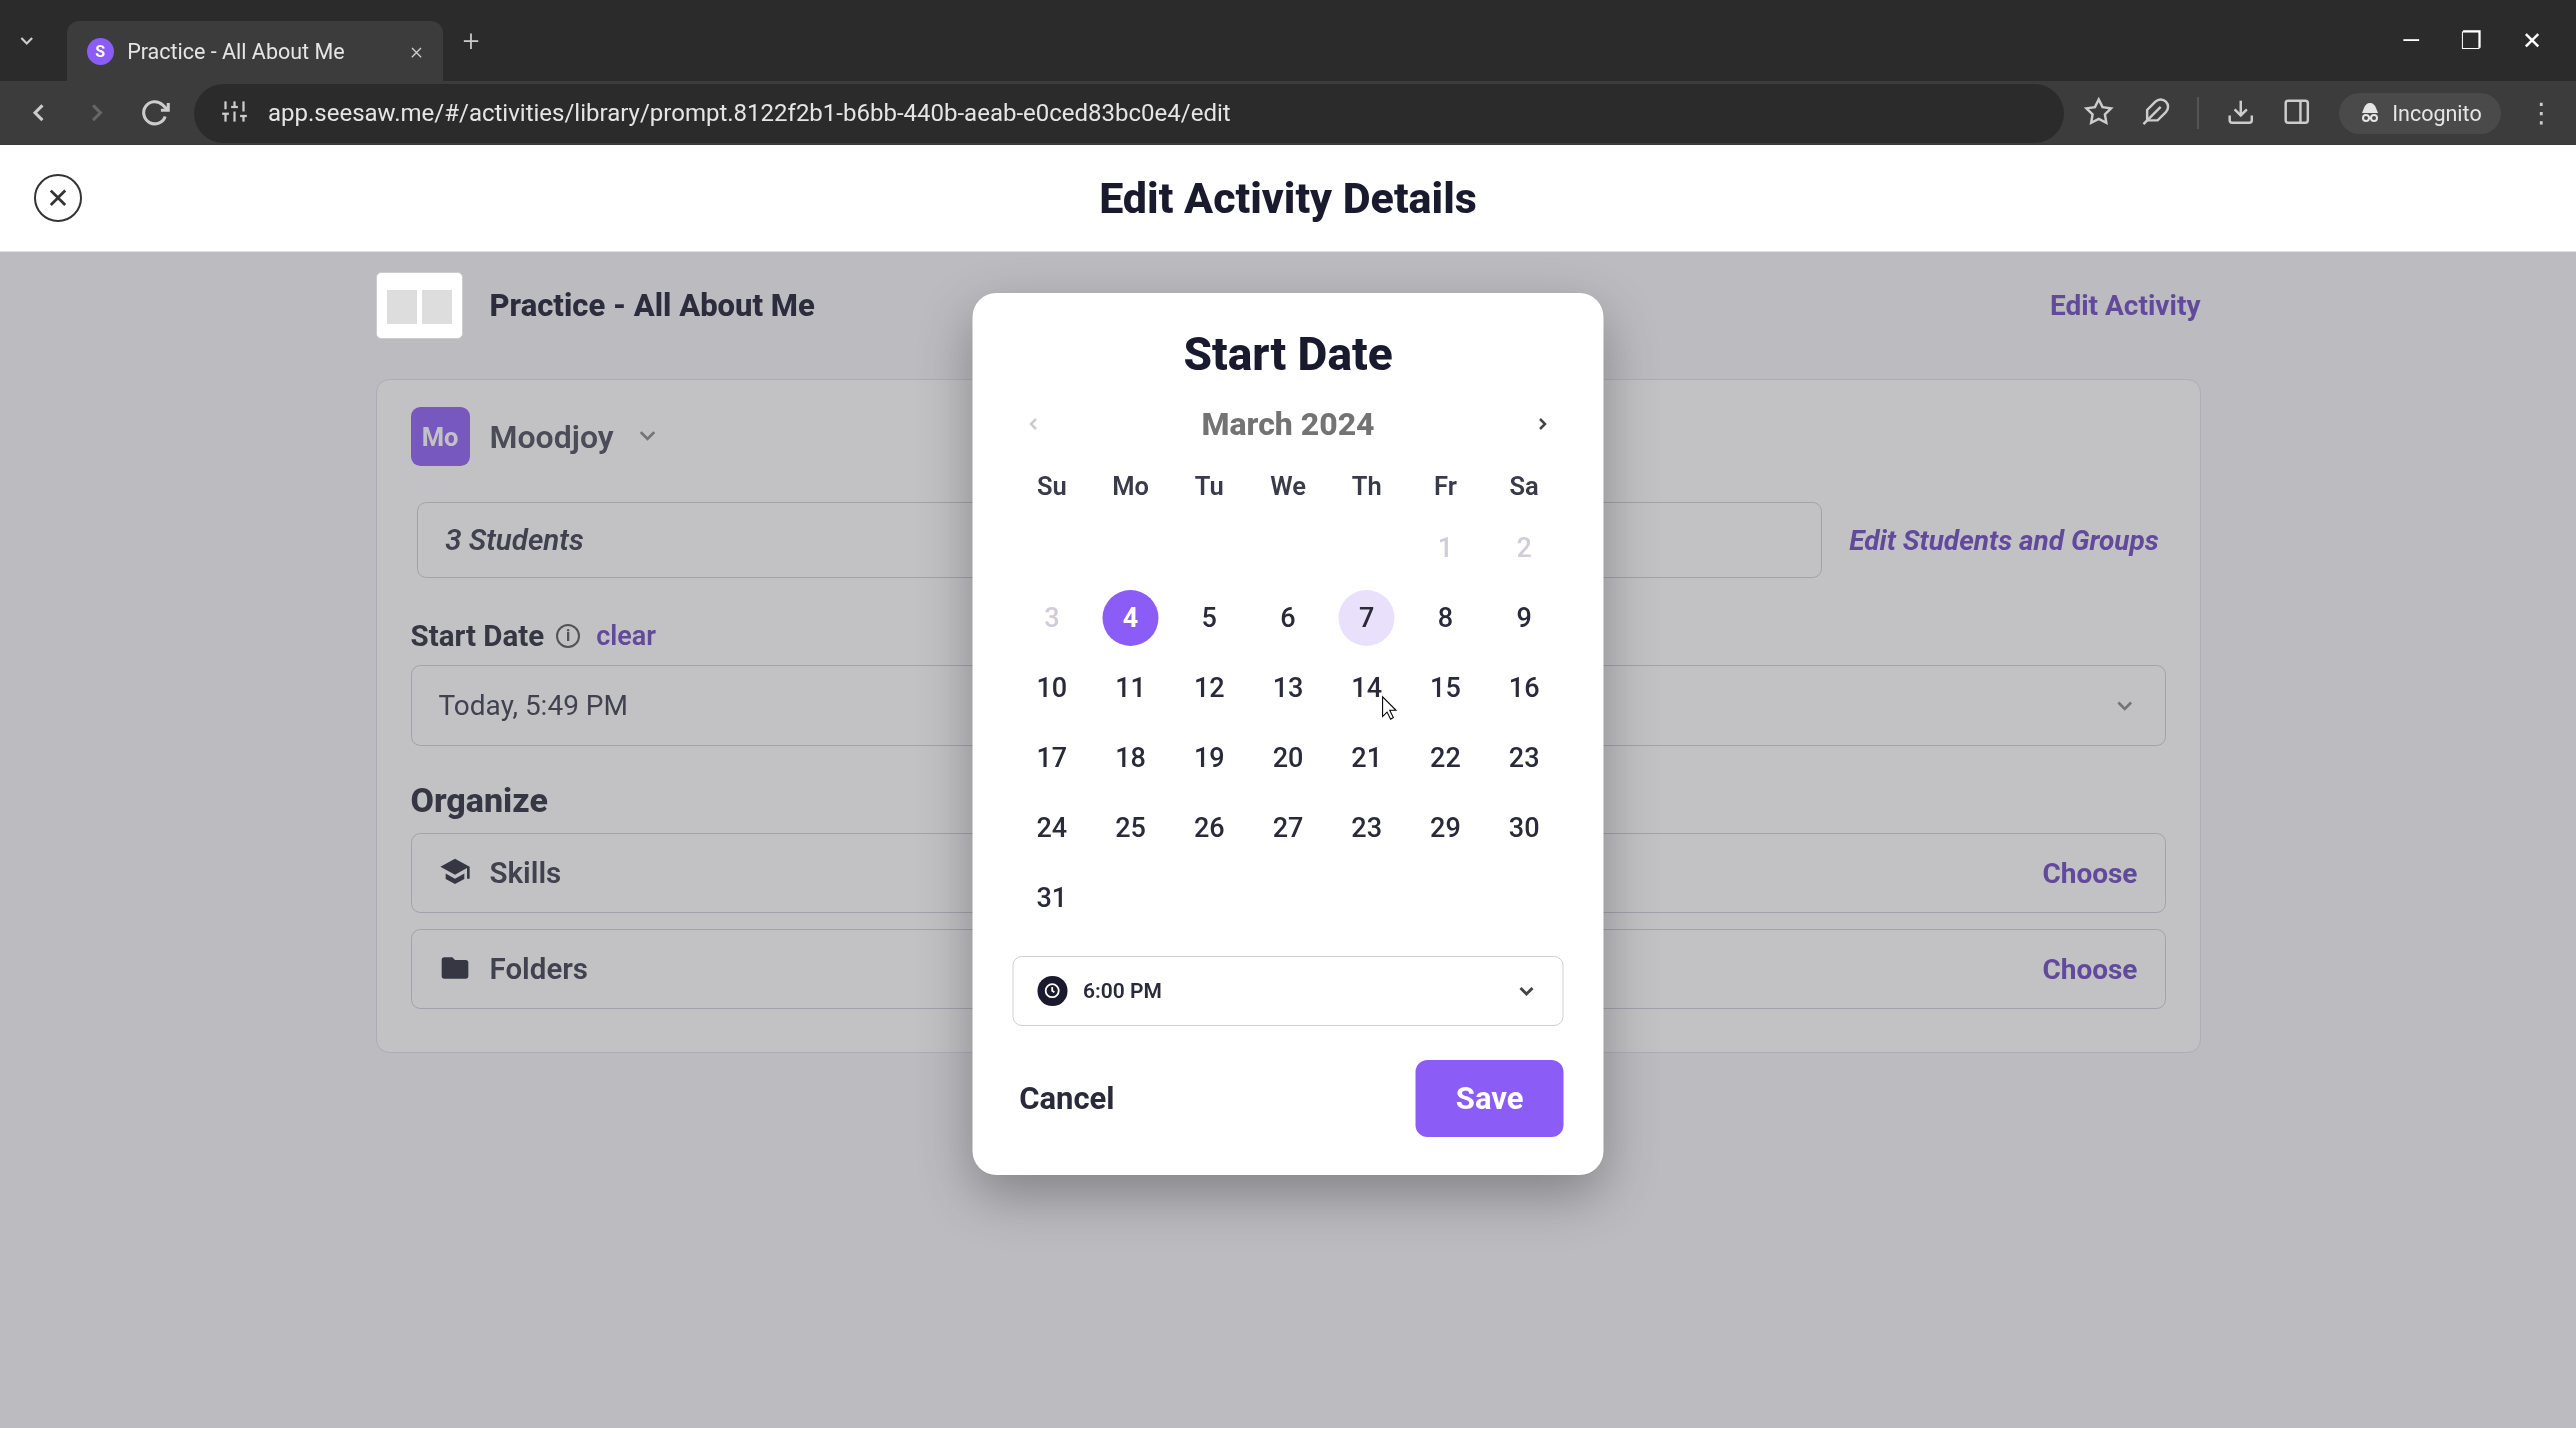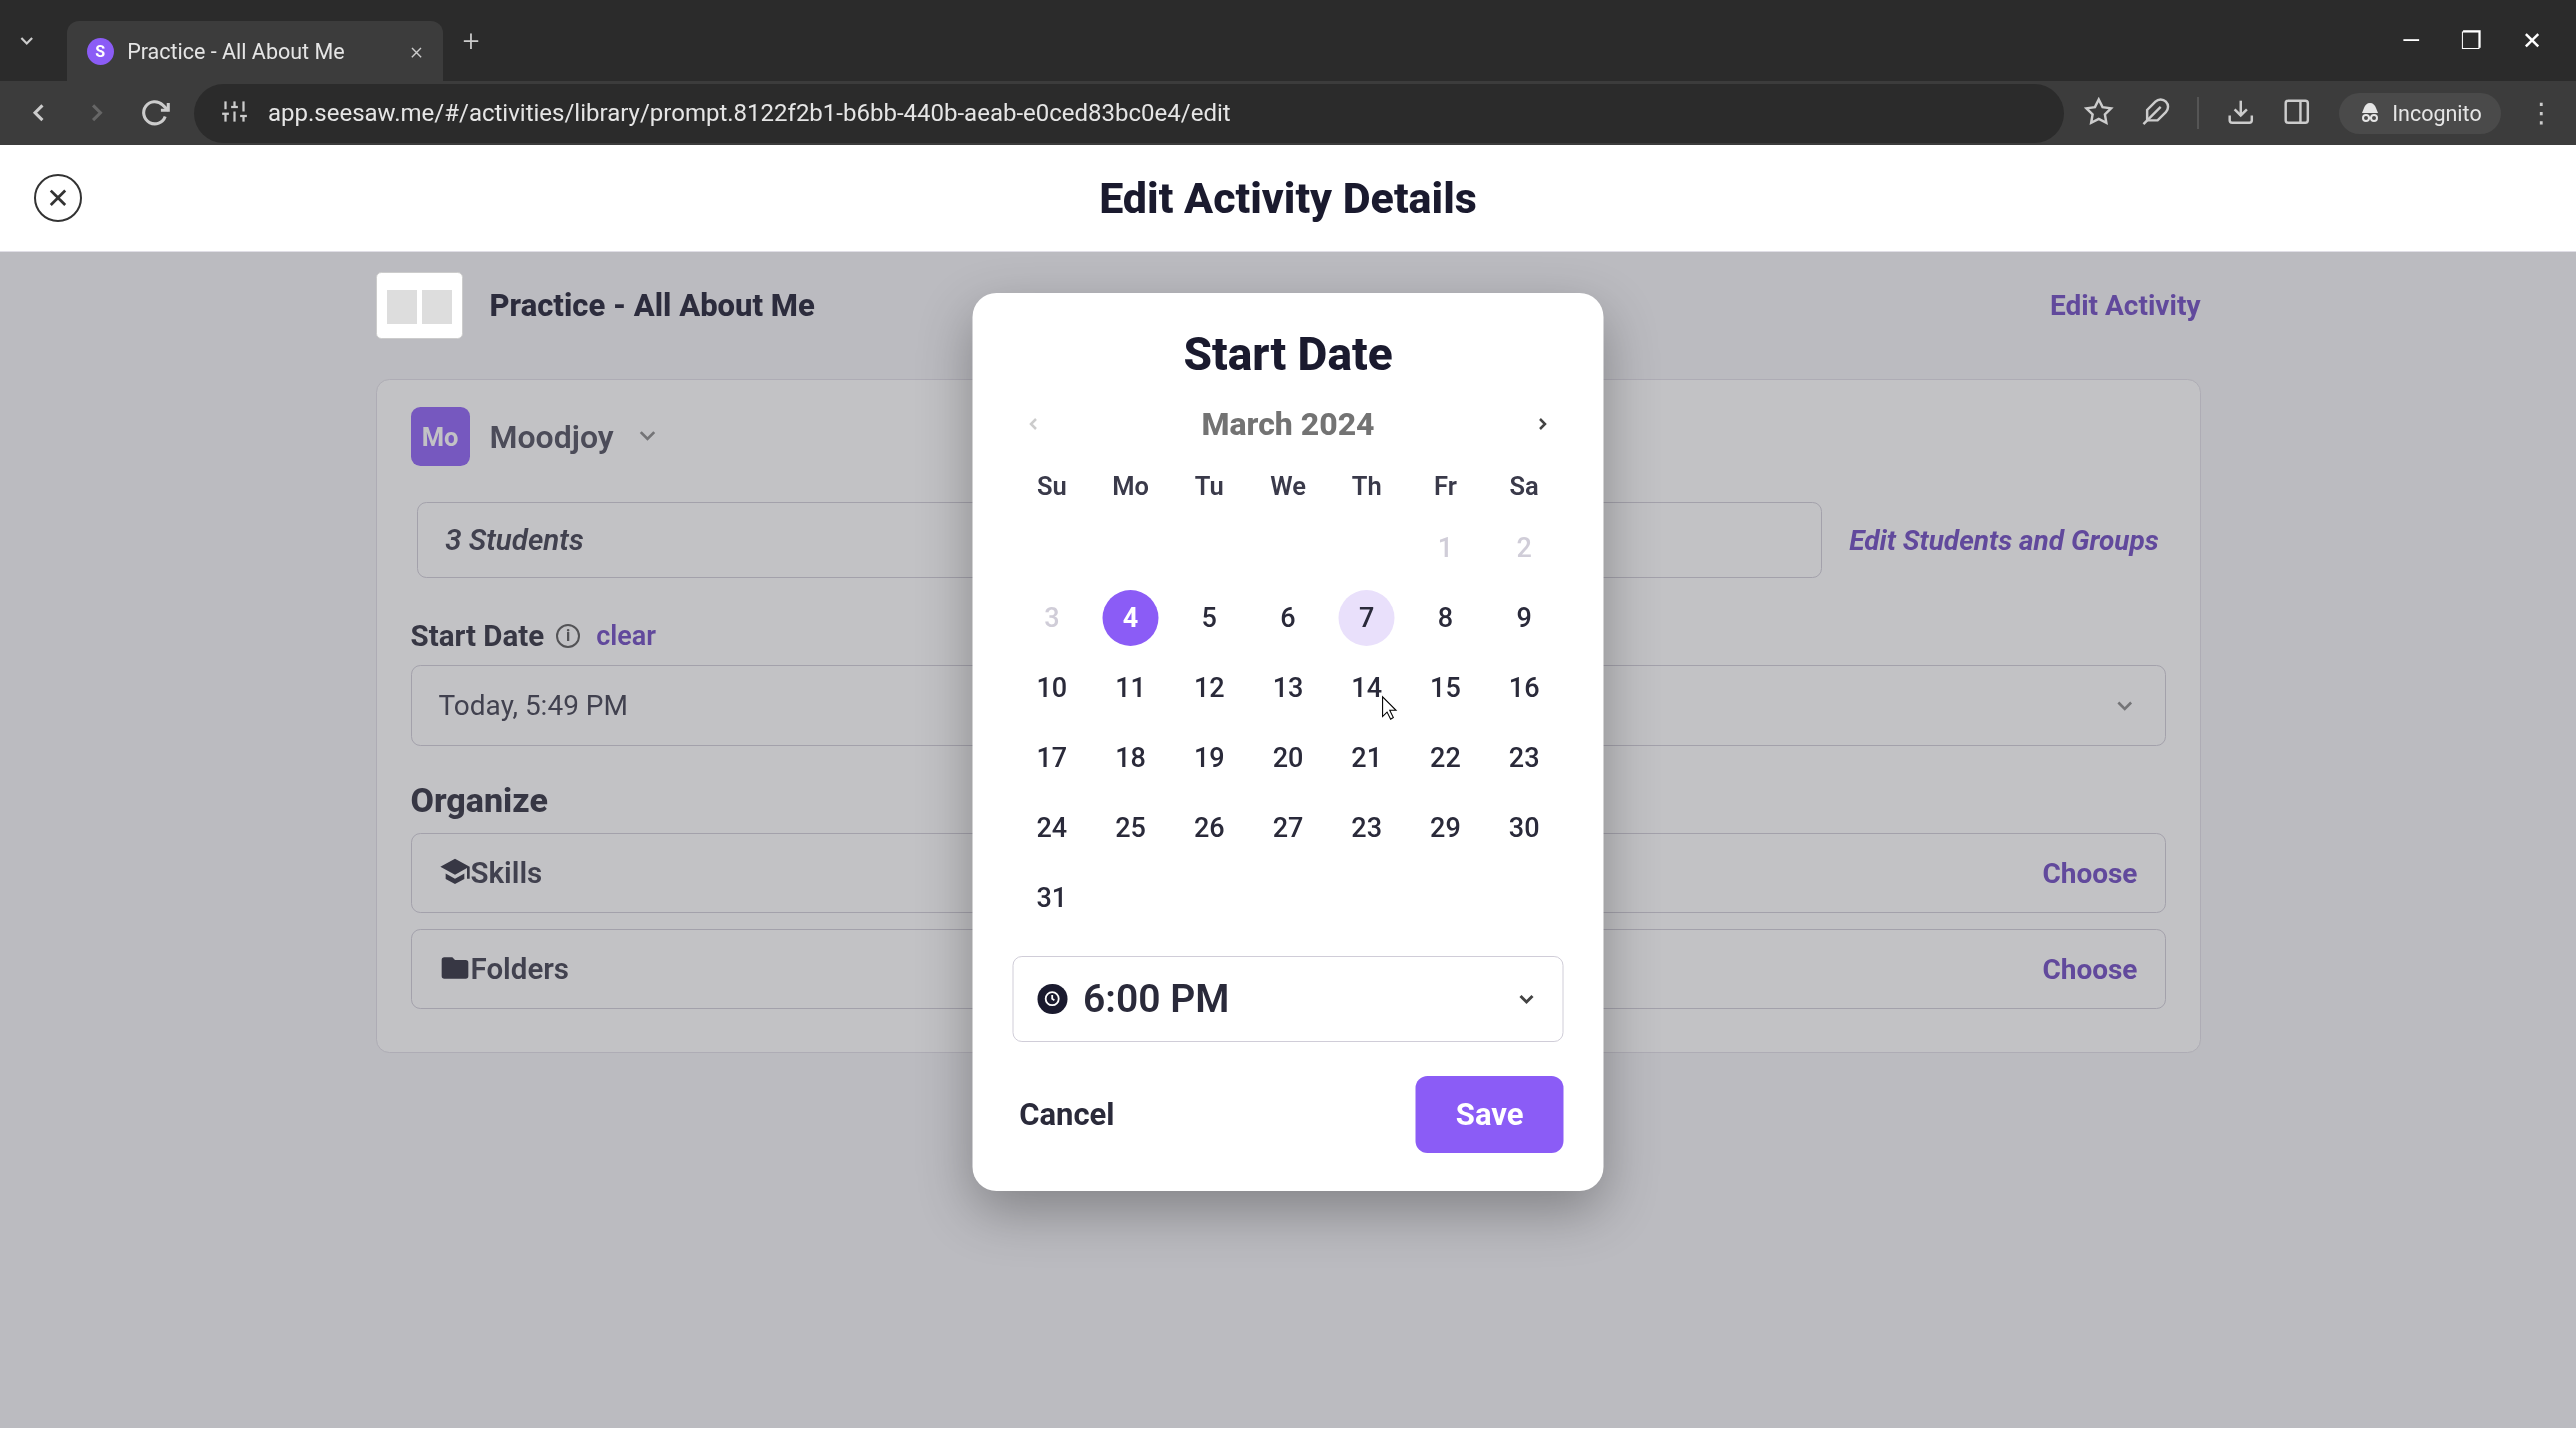--- a/index.html
+++ b/index.html
@@ -60,21 +60,21 @@
 .edit-students-link { font-size: 28px; font-weight: 700; color: #6b46c1; }
 
 .field-label { display: flex; align-items: center; gap: 12px; font-size: 29.5px; font-weight: 700; color: #2a2a3a; margin-top: 27px; margin-bottom: 12px; }
 .info-icon { width: 24px; height: 24px; border: 2px solid #555; border-radius: 50%; display: inline-flex; align-items: center; justify-content: center; font-size: 16px; font-weight: 700; color: #555; }
 .clear-link { font-size: 27px; font-weight: 600; color: #6b46c1; margin-left: 4px; }
 
 .input-box { border: 1.3px solid #d0cdd8; border-radius: 9.4px; padding: 23px 27px; display: flex; align-items: center; justify-content: space-between; font-size: 28px; color: #3a3a4a; }
 .input-box svg { width: 25.5px; height: 25.5px; color: #888; }
 
 .organize-title { font-size: 34px; font-weight: 800; color: #2a2a3a; margin-top: 34px; margin-bottom: 13.4px; }
-.organize-row { border: 1.3px solid #d0cdd8; border-radius: 9.4px; padding: 21.5px 27px; display: flex; align-items: center; margin-bottom: 16px; }
+.organize-row { border: 1.3px solid #d0cdd8; border-radius: 9.4px; padding: 21.5px 27px; display: flex; align-items: center; gap: 19px; margin-bottom: 16px; }
 .organize-row .o-icon svg { width: 32px; height: 32px; color: #2a2a3a; }
 .organize-row .o-label { flex: 1; font-size: 29.5px; font-weight: 600; color: #3a3a4a; }
 .choose-link { font-size: 28px; font-weight: 700; color: #6b46c1; }
 
 .bottom-save { margin: 34px auto; display: block; background: #6b46c1; color: #fff; border: none; border-radius: 12px; padding: 24px 54px; font-size: 31px; font-weight: 700; }
 
 
 .overlay { position: absolute; inset: 0; background: rgba(80,80,90,0.35); }
 
 
@@ -92,21 +92,21 @@
 .weekday { font-size: 25.5px; font-weight: 600; color: #3a3a4a; padding: 8px 0; }
 .day-cell { height: 70px; display: flex; align-items: center; justify-content: center; position: relative; }
 .day-num { font-size: 27px; font-weight: 500; color: #2a2a3a; width: 56px; height: 56px; display: flex; align-items: center; justify-content: center; border-radius: 50%; }
 .day-num.disabled { color: #d0cdd8; }
 .day-num.selected { background: #8b5cf6; color: #fff; font-weight: 700; }
 .day-num.hover { background: #e9e0fb; }
 
 .time-select { border: 1.3px solid #d0cdd8; border-radius: 9.4px; padding: 19px 24px; display: flex; align-items: center; gap: 16px; margin-top: 23px; }
 .time-select .clock-icon { width: 29.5px; height: 29.5px; background: #1a1a2e; border-radius: 50%; display: flex; align-items: center; justify-content: center; }
 .time-select .clock-icon svg { width: 17.4px; height: 17.4px; color: #fff; }
-.time-text { flex: 1; font-size: 39px; font-weight: 600; color: #2a2a3a; }
+.time-text { flex: 1; font-size: 21px; font-weight: 600; color: #2a2a3a; }
 .time-select svg.chev { width: 24px; height: 24px; color: #444; }
 
 .modal-actions { display: flex; justify-content: space-between; align-items: center; margin-top: 34px; }
 .cancel-btn { font-size: 31px; font-weight: 700; color: #2a2a3a; background: none; border: none; padding: 13.4px 6.7px; }
 .save-btn { background: #8b5cf6; color: #fff; border: none; border-radius: 12px; padding: 20px 40px; font-size: 31px; font-weight: 700; }
 
 .cursor { position: absolute; width: 21.5px; height: 27px; pointer-events: none; z-index: 1000; }
 </style>
 </head>
 <body>

